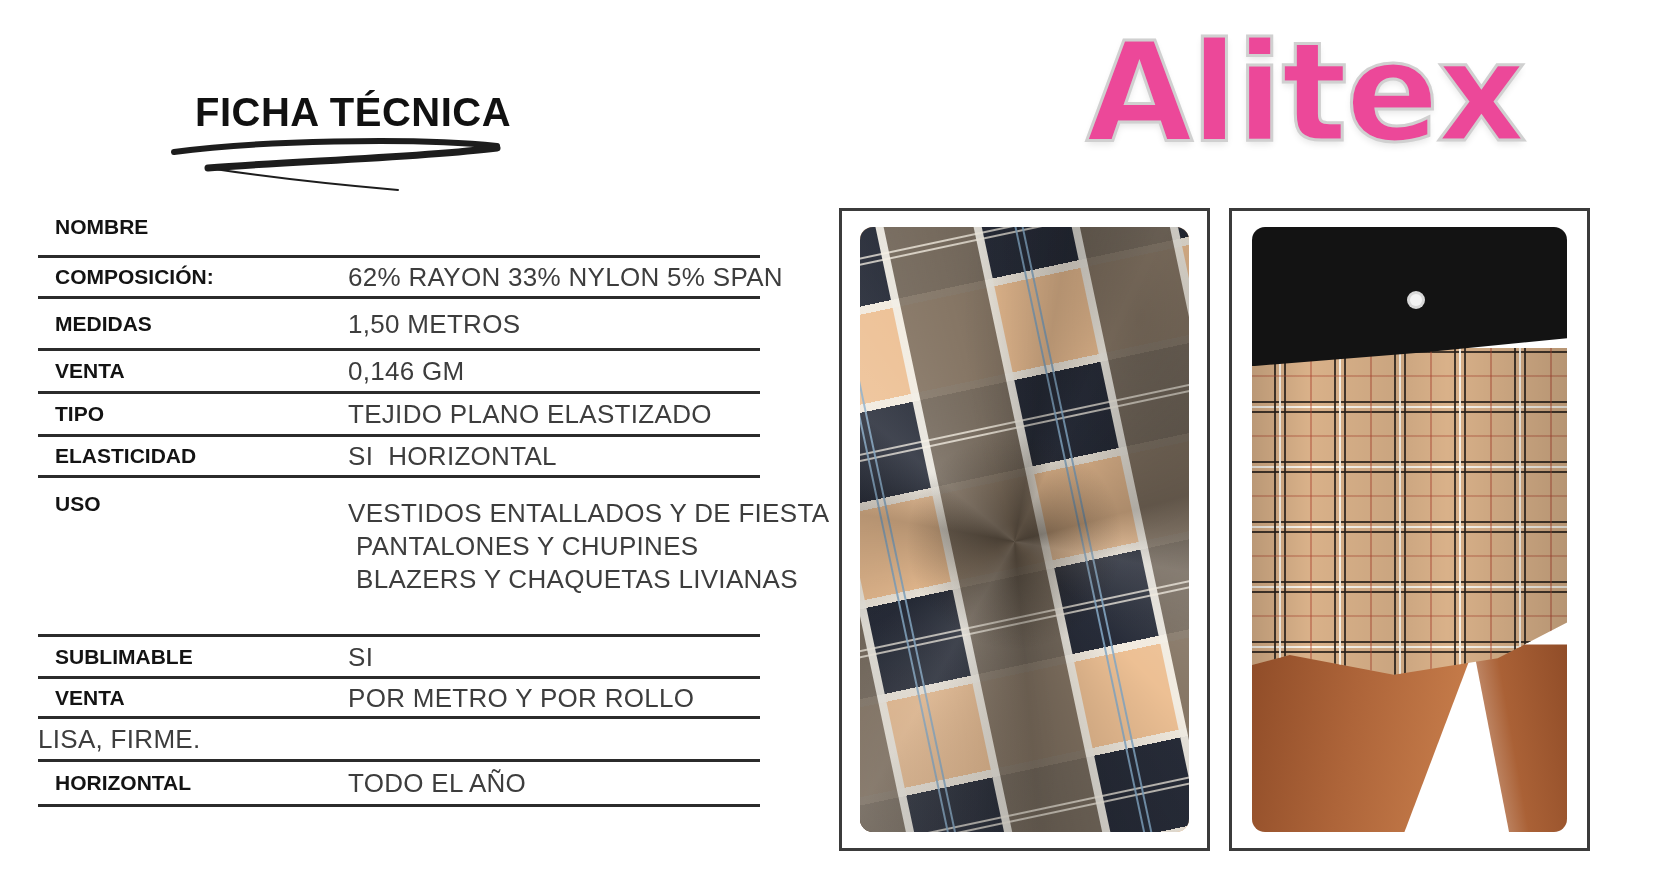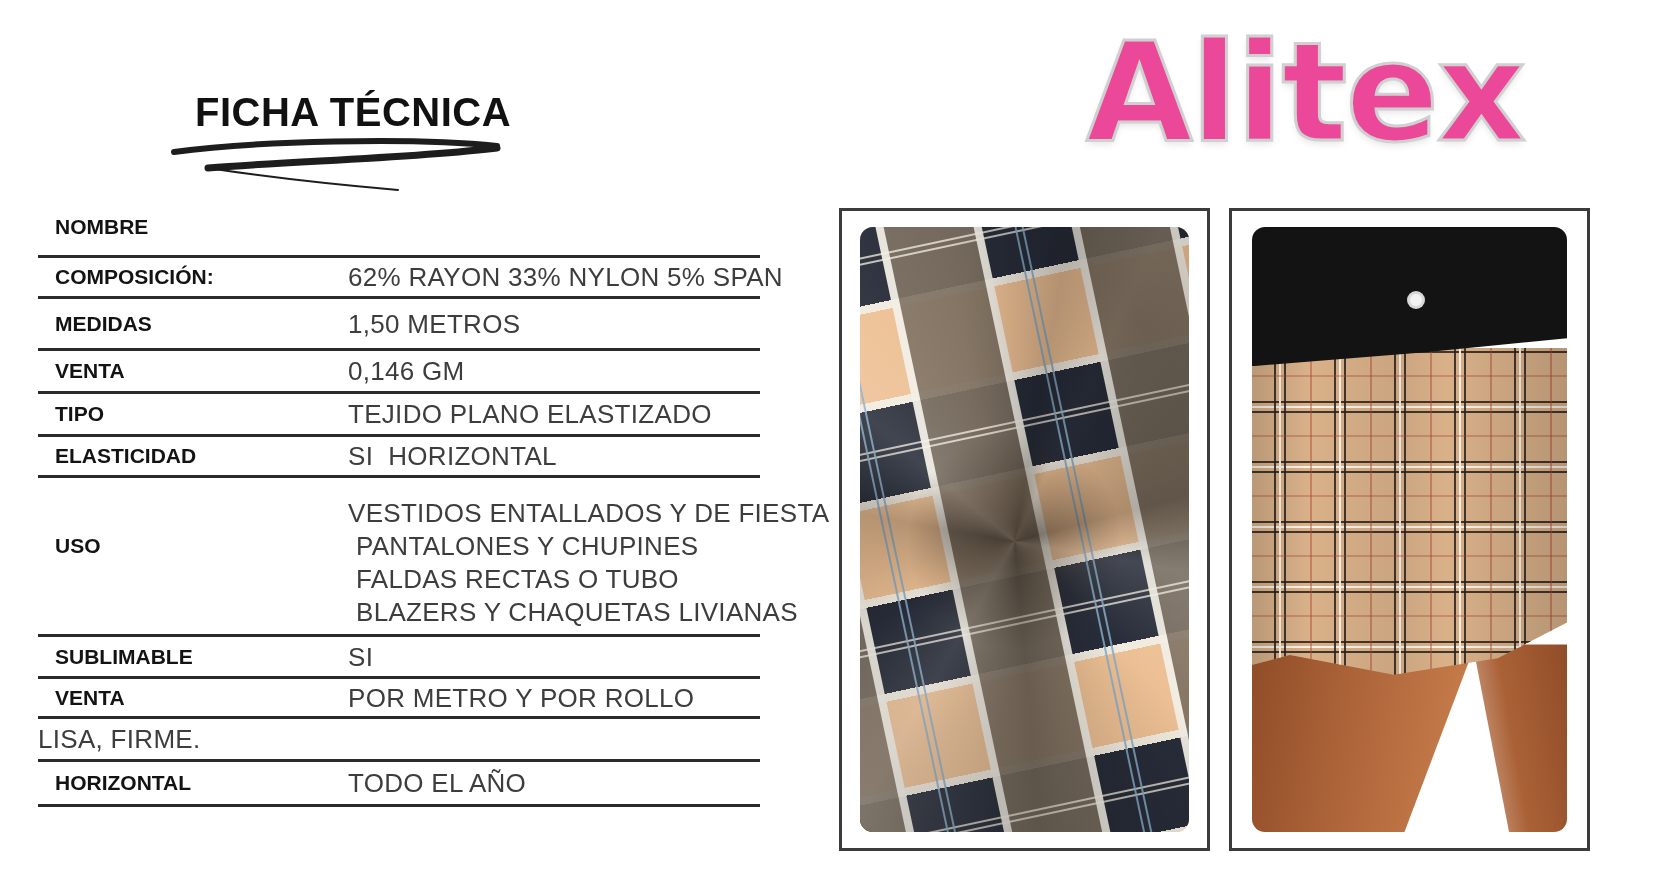--- a/index.html
+++ b/index.html
@@ -31,21 +31,21 @@
     width:293px;flex-shrink:0;padding-left:17px;
     font-size:21px;font-weight:800;color:#131313;letter-spacing:0;line-height:36px;
     white-space:pre;
   }
   .row .value{
     font-size:26px;color:#3d3d3d;letter-spacing:0.3px;white-space:pre;line-height:32px;
   }
   .r0{height:57px}.r1{height:38px}.r2{height:49px}.r3{height:40px}.r4{height:40px}
   .r5{height:38px}
   .r6{height:156px;align-items:flex-start;}
-  .r6 .label{padding-top:8px;margin-top:42px;}
+  .r6 .label{padding-top:8px;}
   .r7{height:37px}.r8{height:39px}.r9{height:40px}.r10{height:42px}
   .uso-values{display:flex;flex-direction:column;padding-top:19px;}
   .uso-values .value{margin-bottom:1px;}
   .uso-values .value:nth-child(n+2){margin-left:8px;}
   
   .frame{
     position:absolute;top:208px;height:643px;box-sizing:border-box;
     border:3px solid #3b3b3b;background:#ffffff;
   }
   .frame-left{left:839px;width:371px;padding:16px 18px;}
@@ -174,21 +174,20 @@
     <div class="row r5">
       <div class="label">ELASTICIDAD</div>
       <div class="value">SI  HORIZONTAL</div>
     </div>
 
     <div class="row r6">
       <div class="label">USO</div>
       <div class="uso-values">
         <div class="value">VESTIDOS ENTALLADOS Y DE FIESTA</div>
         <div class="value">PANTALONES Y CHUPINES</div>
-        <div class="value">FALDAS RECTAS O TUBO</div>
         <div class="value">BLAZERS Y CHAQUETAS LIVIANAS</div>
       </div>
     </div>
 
     <div class="row r8">
       <div class="label">SUBLIMABLE</div>
       <div class="value">SI</div>
     </div>
 
     <div class="row r7">

